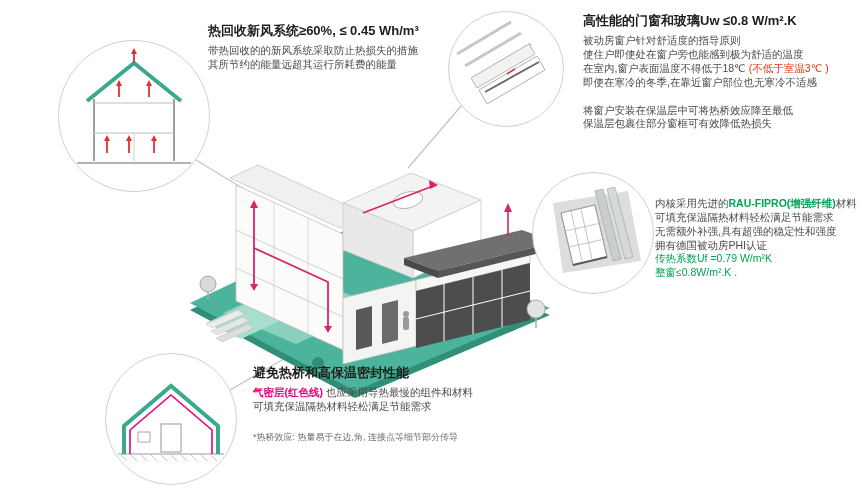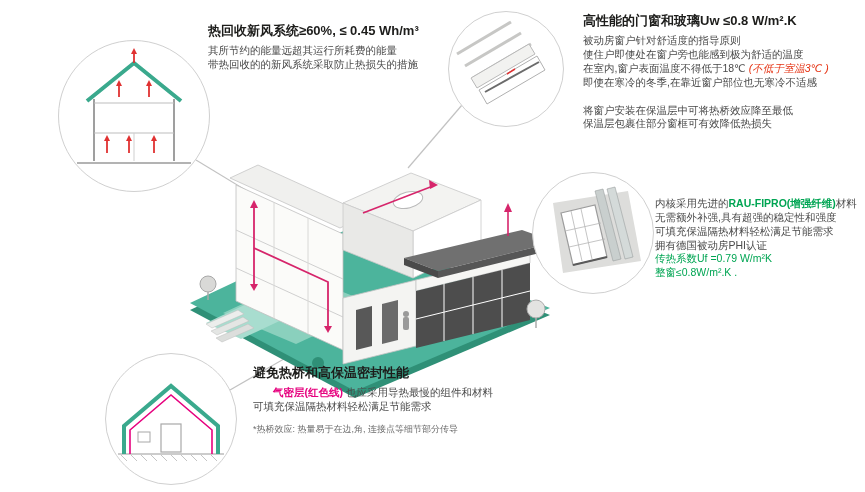--- a/index.html
+++ b/index.html
@@ -8,25 +8,25 @@
     font-family:"Liberation Sans","DejaVu Sans",sans-serif;color:#4a4a4a;
   }
   .layer{position:absolute;left:0;top:0;}
   .circle{
     position:absolute;border-radius:50%;background:#fff;border:1px solid #d0d0d0;
     overflow:hidden;z-index:2;display:flex;align-items:center;justify-content:center;
   }
   .tb{position:absolute;z-index:3;font-size:10.5px;line-height:1.32;}
   .tb .line{white-space:nowrap;}
   .title{font-size:13px;font-weight:bold;color:#1d1d1b;margin-bottom:5px;white-space:nowrap;}
-  .red{color:#e53212;font-style:italic;}
-  .magenta{color:#e6007e;font-weight:bold;margin-left:20px;}
+  .red{color:#e53212;}
+  .magenta{color:#e6007e;font-weight:bold;}
   .green{color:#00a553;font-weight:bold;}
   .greenline{color:#00a553;font-weight:normal;white-space:nowrap;}
-  .footnote{font-size:9px;color:#6b6b6b;margin-top:4px;white-space:nowrap;}
+  .footnote{font-size:9px;color:#6b6b6b;margin-top:12px;white-space:nowrap;}
   .spacer6{height:6px;}
   .spacer14{height:14px;}
   svg{display:block;}
 </style>
 </head>
 <body>
 
 <div class="canvas">
 
   <svg class="layer" width="865" height="492" viewBox="0 0 865 492" style="z-index:0">
@@ -179,43 +179,43 @@
       <path d="M15,101 l6,6 M25,101 l6,6 M35,101 l6,6 M45,101 l6,6 M55,101 l6,6 M65,101 l6,6 M75,101 l6,6 M85,101 l6,6 M95,101 l6,6 M105,101 l6,6" stroke="#b5b5b5" stroke-width="0.8" fill="none"></path>
       <path d="M18,100 L18,72 L65,32 L112,72 L112,100" fill="none" stroke="#3aa98d" stroke-width="4"></path>
       <path d="M24,100 L24,76 L65,41 L106,76 L106,100" fill="none" stroke="#e6007e" stroke-width="1.6"></path>
       <rect x="55" y="70" width="20" height="28" fill="none" stroke="#a8a8a8" stroke-width="1.2"></rect>
       <rect x="32" y="78" width="12" height="10" fill="none" stroke="#a8a8a8" stroke-width="1"></rect>
     </svg>
   </div>
 
   <div class="tb" style="left:208px;top:22px;width:300px;">
     <div class="title">热回收新风系统≥60%, ≤ 0.45 Wh/m³</div>
+    <div class="line">带热回收的的新风系统采取防止热损失的措施</div>
     <div class="line">其所节约的能量远超其运行所耗费的能量</div>
-    <div class="line">带热回收的的新风系统采取防止热损失的措施</div>
   </div>
 
   <div class="tb" style="left:583px;top:12px;width:280px;">
     <div class="title">高性能的门窗和玻璃Uw ≤0.8 W/m².K</div>
     <div class="line">被动房窗户针对舒适度的指导原则</div>
     <div class="line">使住户即使处在窗户旁也能感到极为舒适的温度</div>
     <div class="line">
       <span>在室内,窗户表面温度不得低于18℃ </span><span class="red">(不低于室温3℃ )</span>
     </div>
     <div class="line">即使在寒冷的冬季,在靠近窗户部位也无寒冷不适感</div>
     <div class="spacer14"></div>
     <div class="line">将窗户安装在保温层中可将热桥效应降至最低</div>
     <div class="line">保温层包裹住部分窗框可有效降低热损失</div>
   </div>
 
   <div class="tb" style="left:655px;top:197px;width:210px;">
     <div class="line">
       <span>内核采用先进的</span><span class="green">RAU-FIPRO(增强纤维)</span><span>材料</span>
     </div>
+    <div class="line">可填充保温隔热材料轻松满足节能需求</div>
     <div class="line">无需额外补强,具有超强的稳定性和强度</div>
-    <div class="line">可填充保温隔热材料轻松满足节能需求</div>
     <div class="line">拥有德国被动房PHI认证</div>
     <div class="greenline">传热系数Uf =0.79 W/m²K</div>
     <div class="greenline">整窗≤0.8W/m².K .</div>
   </div>
 
   <div class="tb" style="left:253px;top:364px;width:340px;">
     <div class="title">避免热桥和高保温密封性能</div>
     <div class="line">
       <span class="magenta">气密层(红色线)</span><span> 也应采用导热最慢的组件和材料</span>
     </div>

